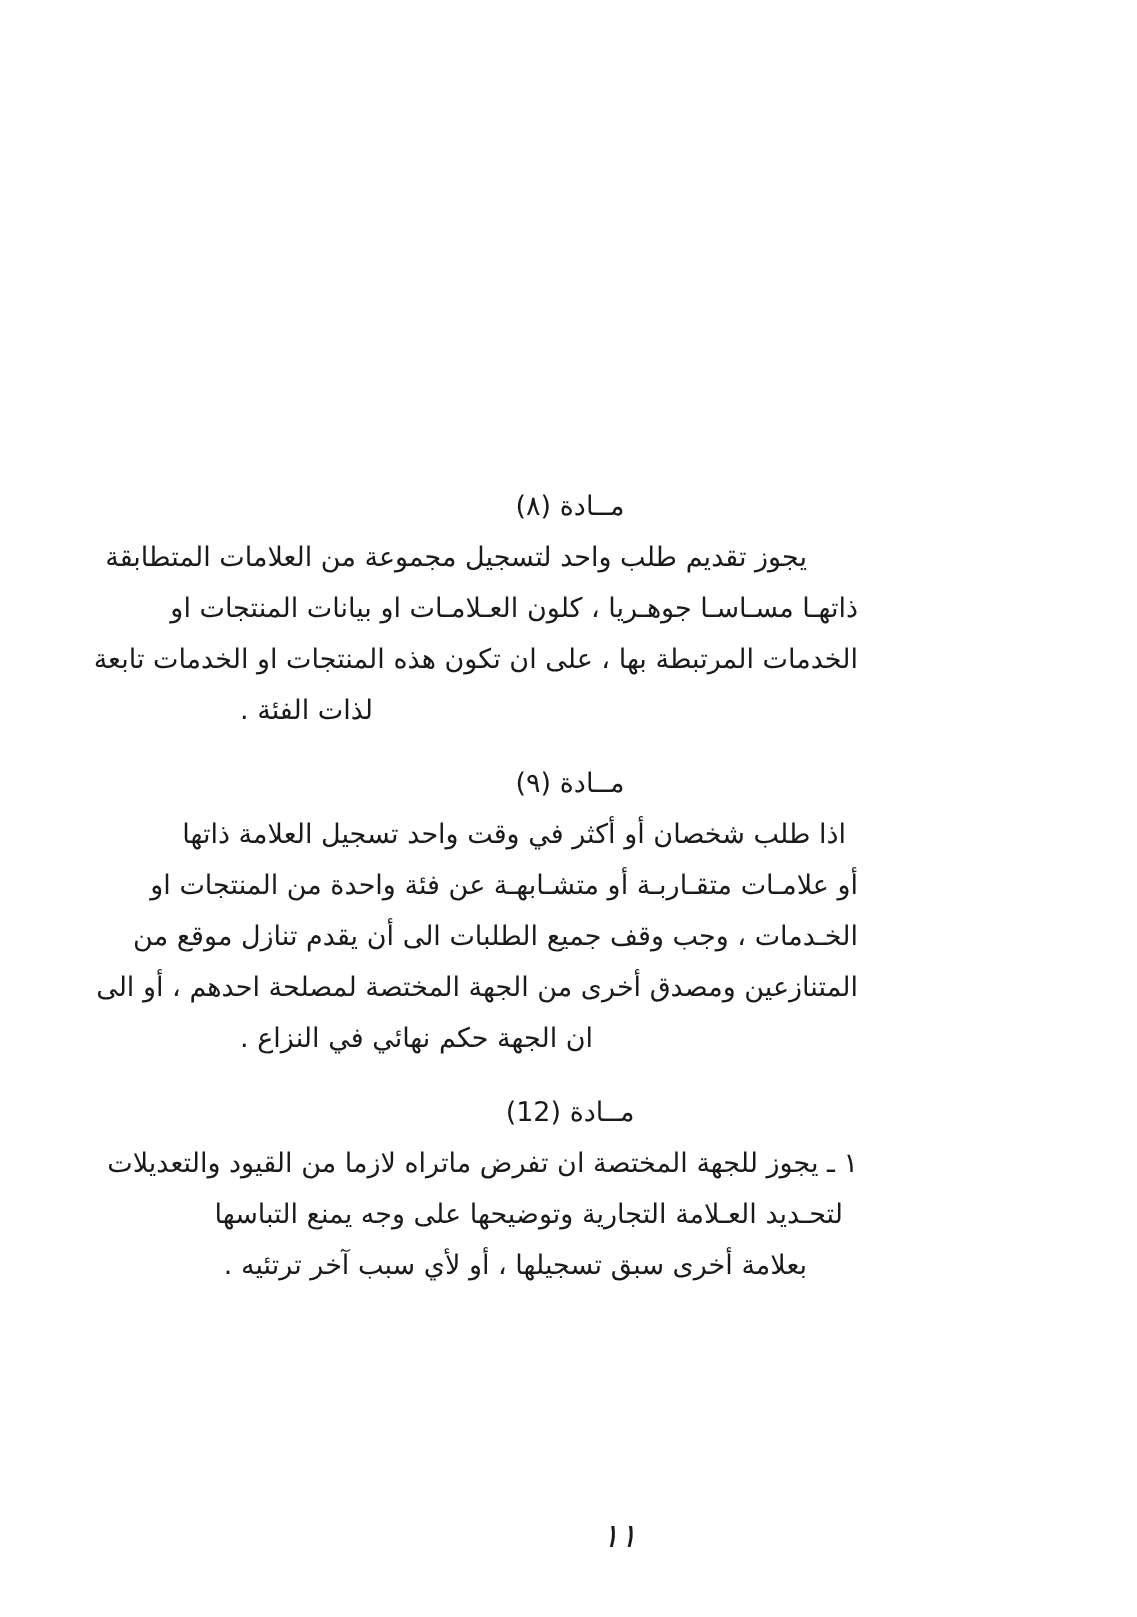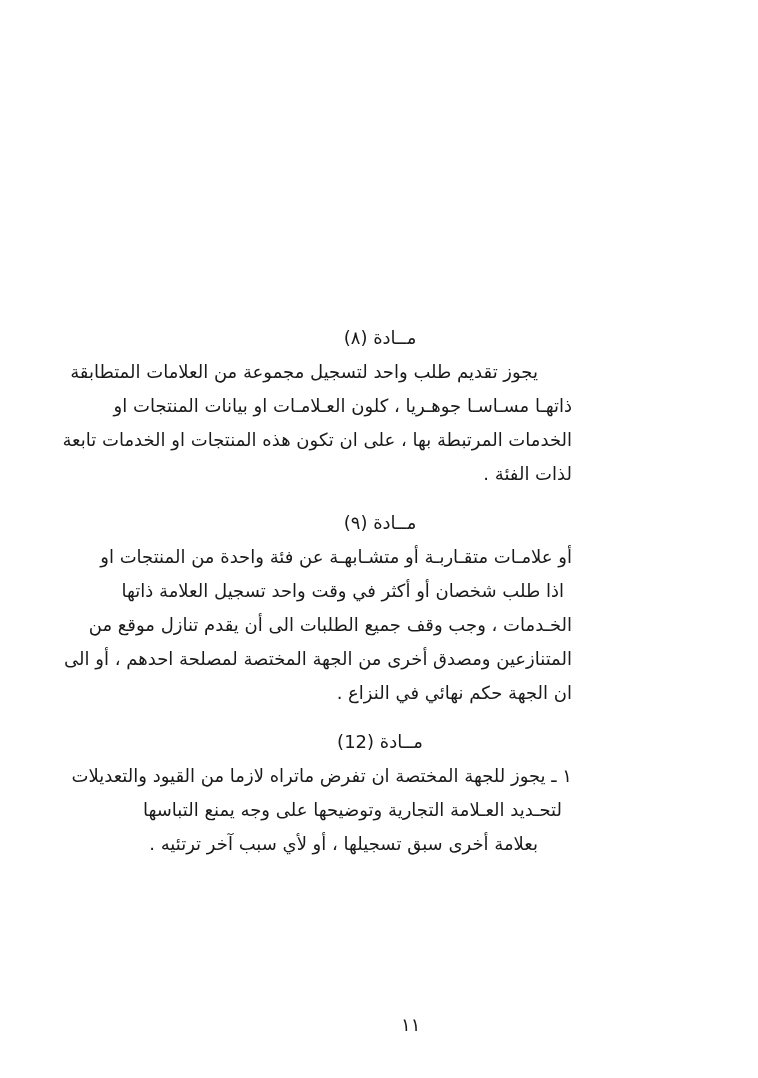--- a/index.html
+++ b/index.html
@@ -27,58 +27,59 @@
   }
   .article-heading {
     text-align: center;
     transform: translateX(14px);
     white-space: nowrap;
   }
   .heading-gap {
     margin-top: 15px;
   }
   .line {
-    text-align: right;
+    text-align: left;
     white-space: nowrap;
   }
   .line.j {
     text-align: justify;
     text-align-last: justify;
   }
   .ind-lg { padding-right: 34px; }
   .ind-sm { padding-right: 8px; }
   .ind-md { padding-right: 10px; }
   .page-number {
     position: absolute;
     top: 1013px;
     left: 401px;
-    font-size: 18px;
+    font-size: 22px;
     line-height: 24px;
     direction: rtl;
+    font-style: italic;
   }
 </style>
 </head>
 <body>
 
 <div class="page" style="background: rgb(255, 255, 255); color: rgb(26, 26, 26);">
 
   <div class="text-block">
 
     <div class="article-heading">مــادة (٨)</div>
     <div class="article-body">
       <div class="line ind-lg">يجوز تقديم طلب واحد لتسجيل مجموعة من العلامات المتطابقة</div>
       <div class="line j">ذاتهـا مسـاسـا جوهـريا ، كلون العـلامـات او بيانات المنتجات او</div>
       <div class="line j">الخدمات المرتبطة بها ، على ان تكون هذه المنتجات او الخدمات تابعة</div>
       <div class="line">لذات الفئة .</div>
     </div>
 
     <div class="article-heading heading-gap">مــادة (٩)</div>
     <div class="article-body">
+      <div class="line j ind-sm">اذا طلب شخصان أو أكثر في وقت واحد تسجيل العلامة ذاتها</div>
       <div class="line j">أو علامـات متقـاربـة أو متشـابهـة عن فئة واحدة من المنتجات او</div>
-      <div class="line j ind-sm">اذا طلب شخصان أو أكثر في وقت واحد تسجيل العلامة ذاتها</div>
       <div class="line j">الخـدمات ، وجب وقف جميع الطلبات الى أن يقدم تنازل موقع من</div>
       <div class="line j">المتنازعين ومصدق أخرى من الجهة المختصة لمصلحة احدهم ، أو الى</div>
       <div class="line">ان الجهة حكم نهائي في النزاع .</div>
     </div>
 
     <div class="article-heading heading-gap">مــادة (12)</div>
     <div class="article-body">
       <div class="line j">١ ـ يجوز للجهة المختصة ان تفرض ماتراه لازما من القيود والتعديلات</div>
       <div class="line ind-md">لتحـديد العـلامة التجارية وتوضيحها على وجه يمنع التباسها</div>
       <div class="line ind-lg">بعلامة أخرى سبق تسجيلها ، أو لأي سبب آخر ترتئيه .</div>

